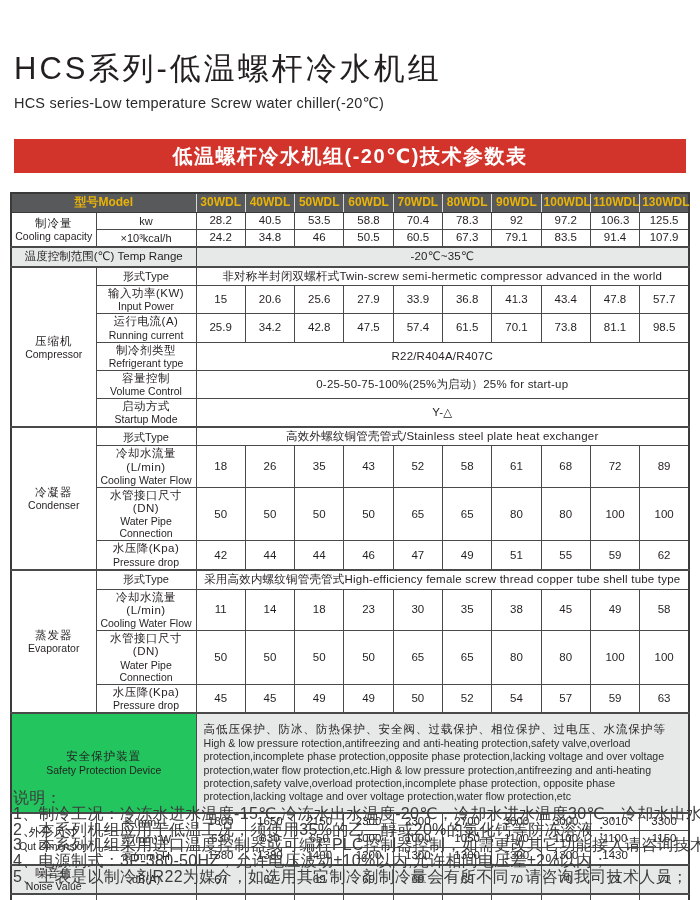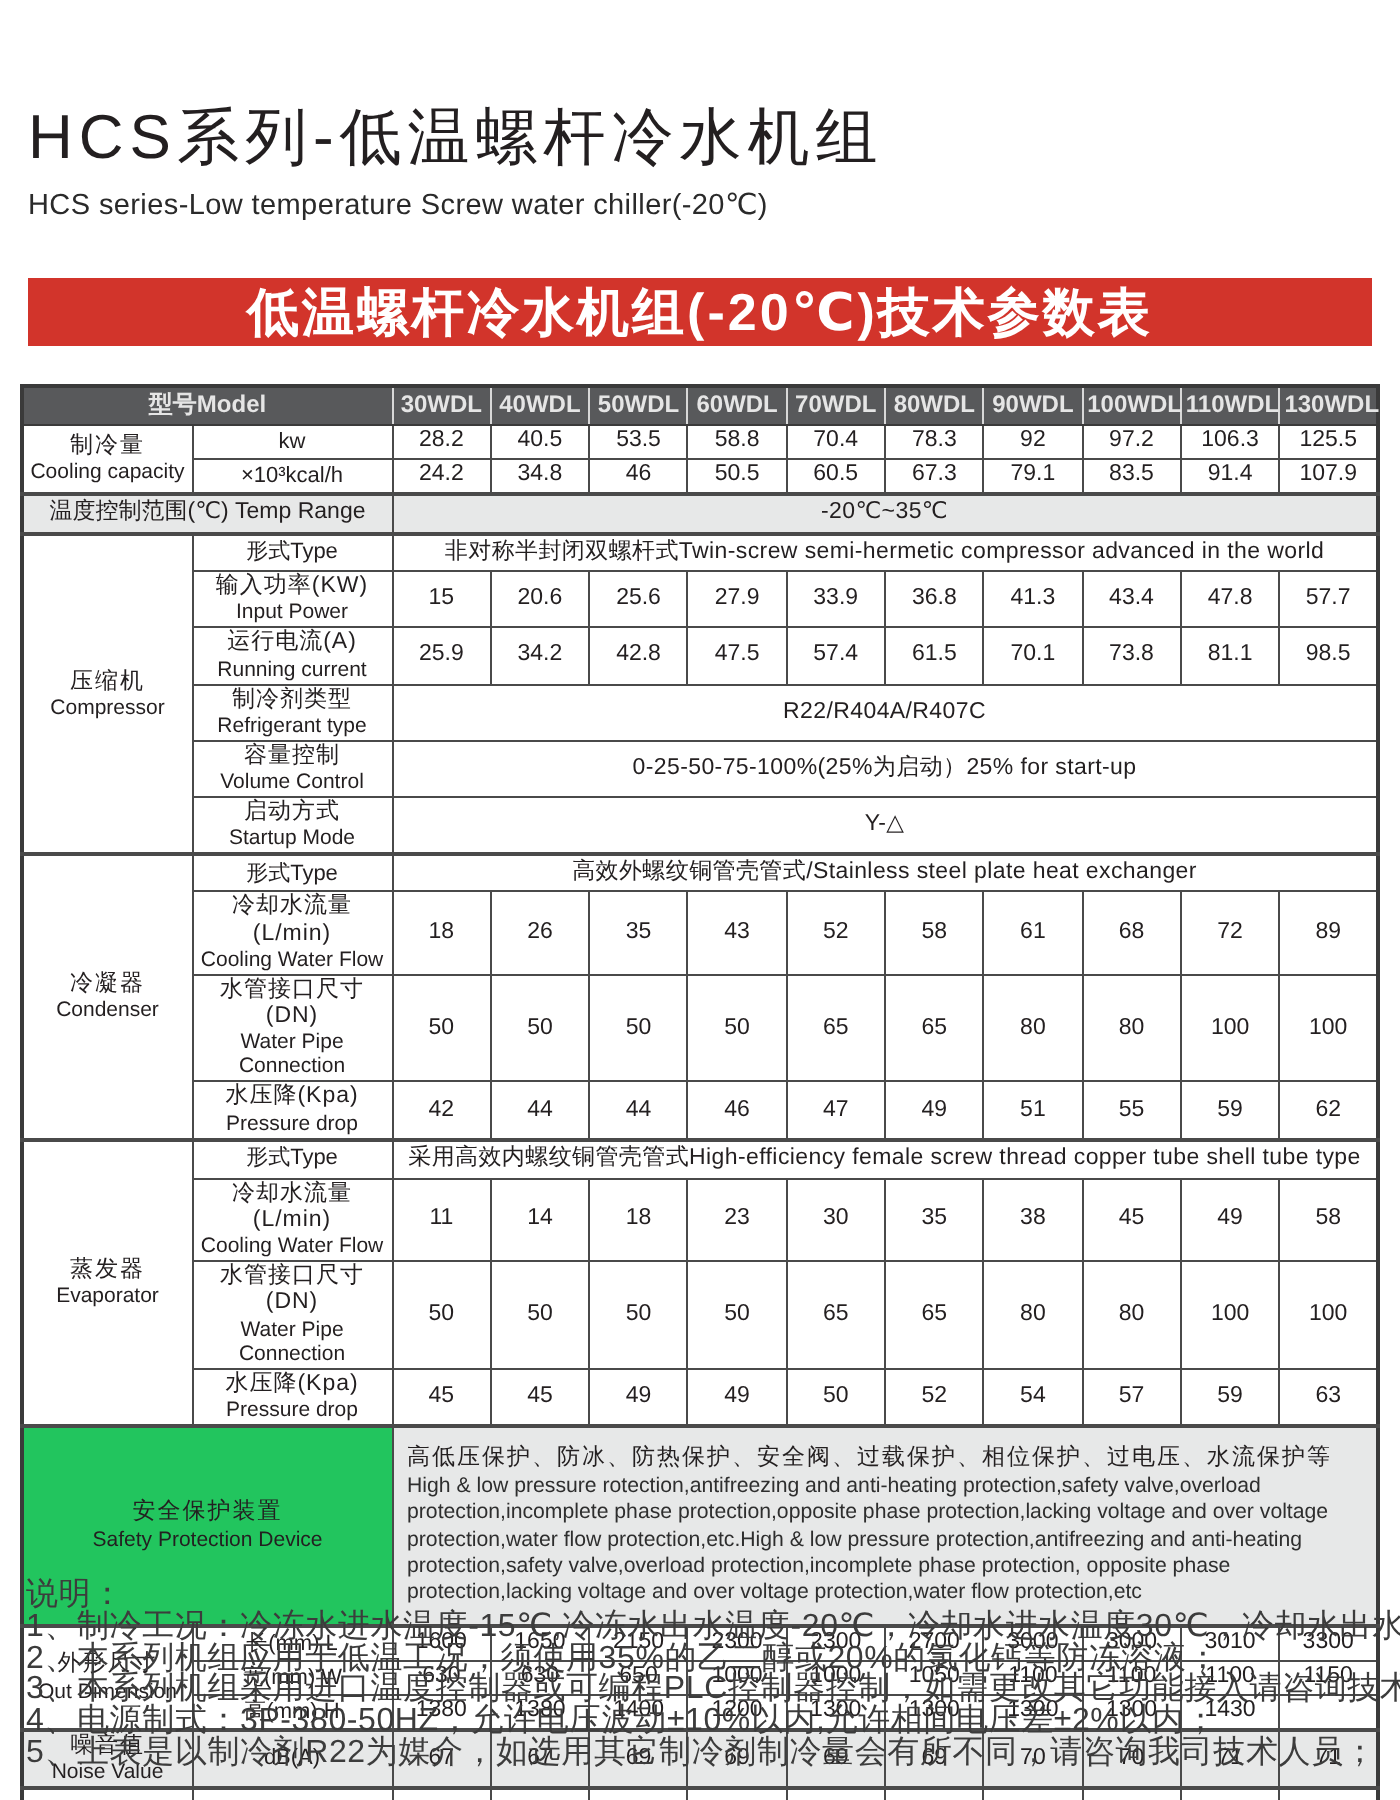--- a/index.html
+++ b/index.html
@@ -3,29 +3,29 @@
 <meta charset="utf-8">
 <style>
   html,body{margin:0;padding:0;background:#ffffff;}
   body{width:700px;height:900px;font-family:"Liberation Sans","DejaVu Sans",sans-serif;color:#231f20;}
   .page{position:relative;width:700px;height:900px;background:#fff;overflow:hidden;}
 
   .title{position:absolute;left:14px;top:48px;font-size:31px;font-weight:500;letter-spacing:3px;white-space:nowrap;}
   .subtitle{position:absolute;left:14px;top:95px;font-size:14.5px;letter-spacing:.2px;color:#2a2a2a;}
 
   .banner{position:absolute;left:14px;top:139px;width:672px;height:34px;background:#d2342b;
-          color:#fff;font-size:26px;font-weight:bold;letter-spacing:1.5px;text-align:center;line-height:34px;}
+          color:#fff;font-size:20px;font-weight:bold;letter-spacing:1.5px;text-align:center;line-height:34px;}
 
   .tablewrap{position:absolute;left:10px;top:192px;width:680px;}
   table{border-collapse:collapse;width:680px;table-layout:fixed;font-size:11px;}
   td{border:1px solid #4a4a4a;text-align:center;vertical-align:middle;padding:1px 2px;line-height:1.15;}
   table{border:2px solid #3a3a3a;}
   tr.sec td{border-top-width:2px;}
 
-  tr.head td{background:#58595b;color:#e5e5e5;font-weight:bold;font-size:12px;height:17px;border-color:#d8d8d8;border-top-color:#3a3a3a;border-bottom-color:#3a3a3a;}
+  tr.head td{background:#58595b;color:#eab308;font-weight:bold;font-size:12px;height:17px;border-color:#d8d8d8;border-top-color:#3a3a3a;border-bottom-color:#3a3a3a;}
   td.cat{font-size:11.5px;}
   .zh{display:block;font-size:11.5px;letter-spacing:1px;}
   .en{display:block;font-size:10.5px;letter-spacing:0;}
   td.sub .zh{letter-spacing:.5px;}
   td.val{font-size:11.5px;}
   td.shade, tr.shaded td{background:#e7e8e8;}
   td.wide{font-size:11.5px;letter-spacing:.2px;}
 
   tr.r15 td{height:14px;} tr.r16 td{height:15px;} tr.r17 td{height:16px;}
   tr.r24 td{height:23px;} tr.r26 td{height:25px;} tr.r30 td{height:29px;}

